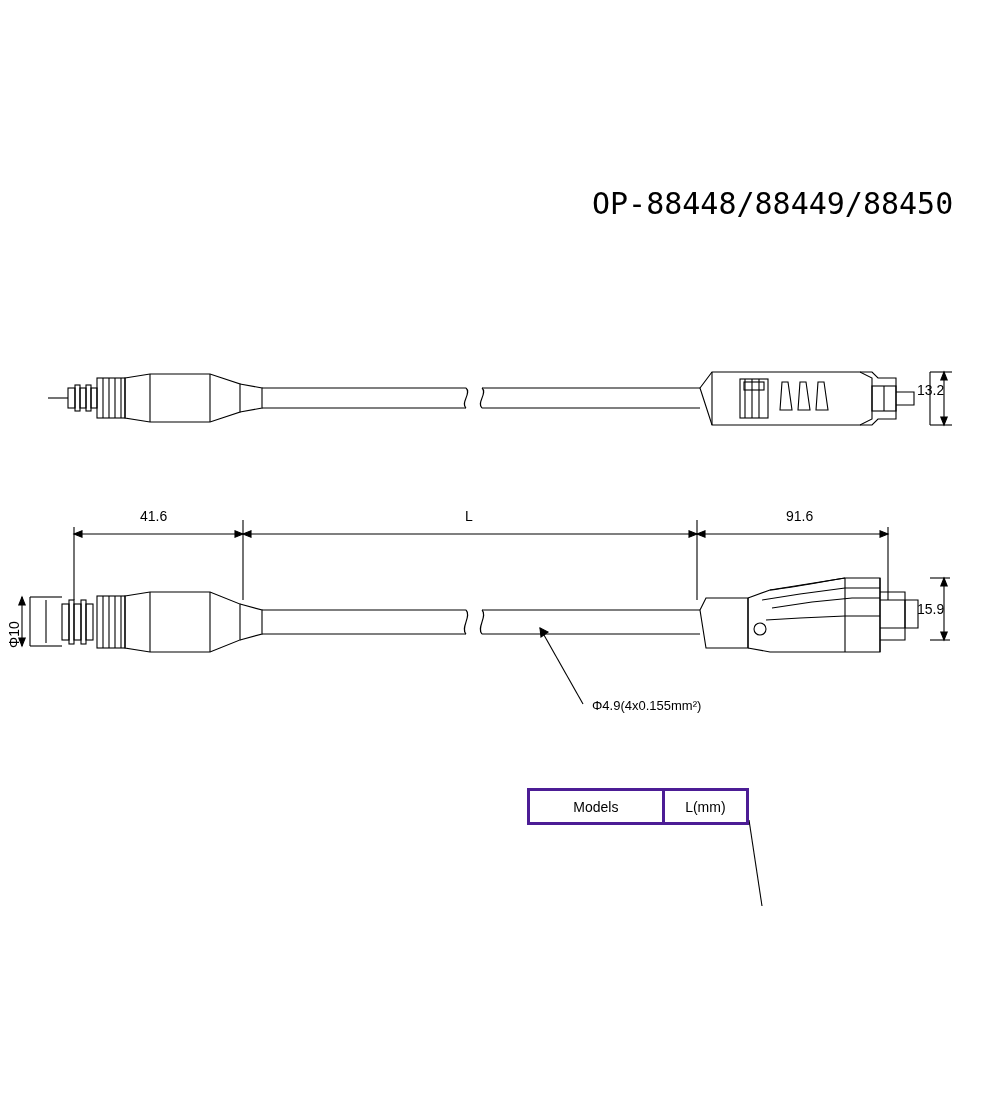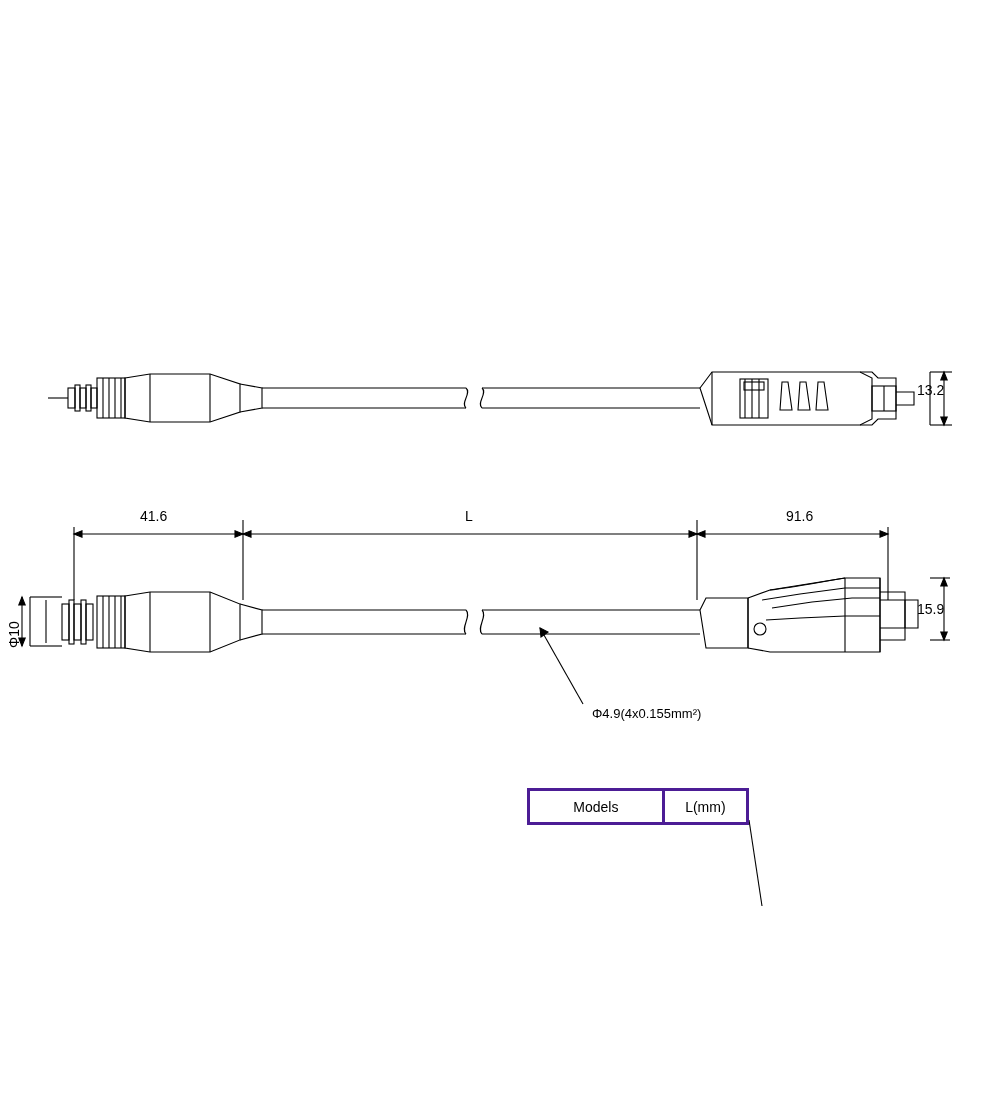--- a/index.html
+++ b/index.html
@@ -76,20 +76,21 @@
   }
   table.models td.len-col, table.models th.len-col {
     width: 80px;
   }
 </style>
 </head>
 <body>
 
 <div id="sheet">
 
+  <div class="title">OP-88448/88449/88450</div>
 
   <svg class="drawing" viewBox="0 0 1000 1100" xmlns="http://www.w3.org/2000/svg">
     <g stroke="#000" fill="none" stroke-width="1.1" shape-rendering="geometricPrecision">
 
       <g>
 
         <line x1="48" y1="398" x2="68" y2="398"></line>
         <rect x="68" y="388" width="7" height="20"></rect>
         <rect x="75" y="385" width="5" height="26"></rect>
         <rect x="80" y="388" width="6" height="20"></rect>
@@ -234,21 +235,21 @@
       </g>
     </g>
   </svg>
 
   <div class="lbl" style="left:917px; top:382px;">13.2</div>
   <div class="lbl" style="left:917px; top:601px;">15.9</div>
   <div class="lbl" style="left:140px; top:508px;">41.6</div>
   <div class="lbl" style="left:465px; top:508px;">L</div>
   <div class="lbl" style="left:786px; top:508px;">91.6</div>
   <div class="lbl rot" style="left:6px; top:648px;">Φ10</div>
-  <div class="lbl small" style="left:592px; top:698px;margin-top:8px;">Φ4.9(4x0.155mm²)</div>
+  <div class="lbl small" style="left:592px; top:698px;">Φ4.9(4x0.155mm²)</div>
 
   <table class="models">
     <thead>
       <tr>
         <th class="model-col">Models</th>
         <th class="len-col">L(mm)</th>
       </tr>
     </thead>
     <tbody>
     </tbody>

